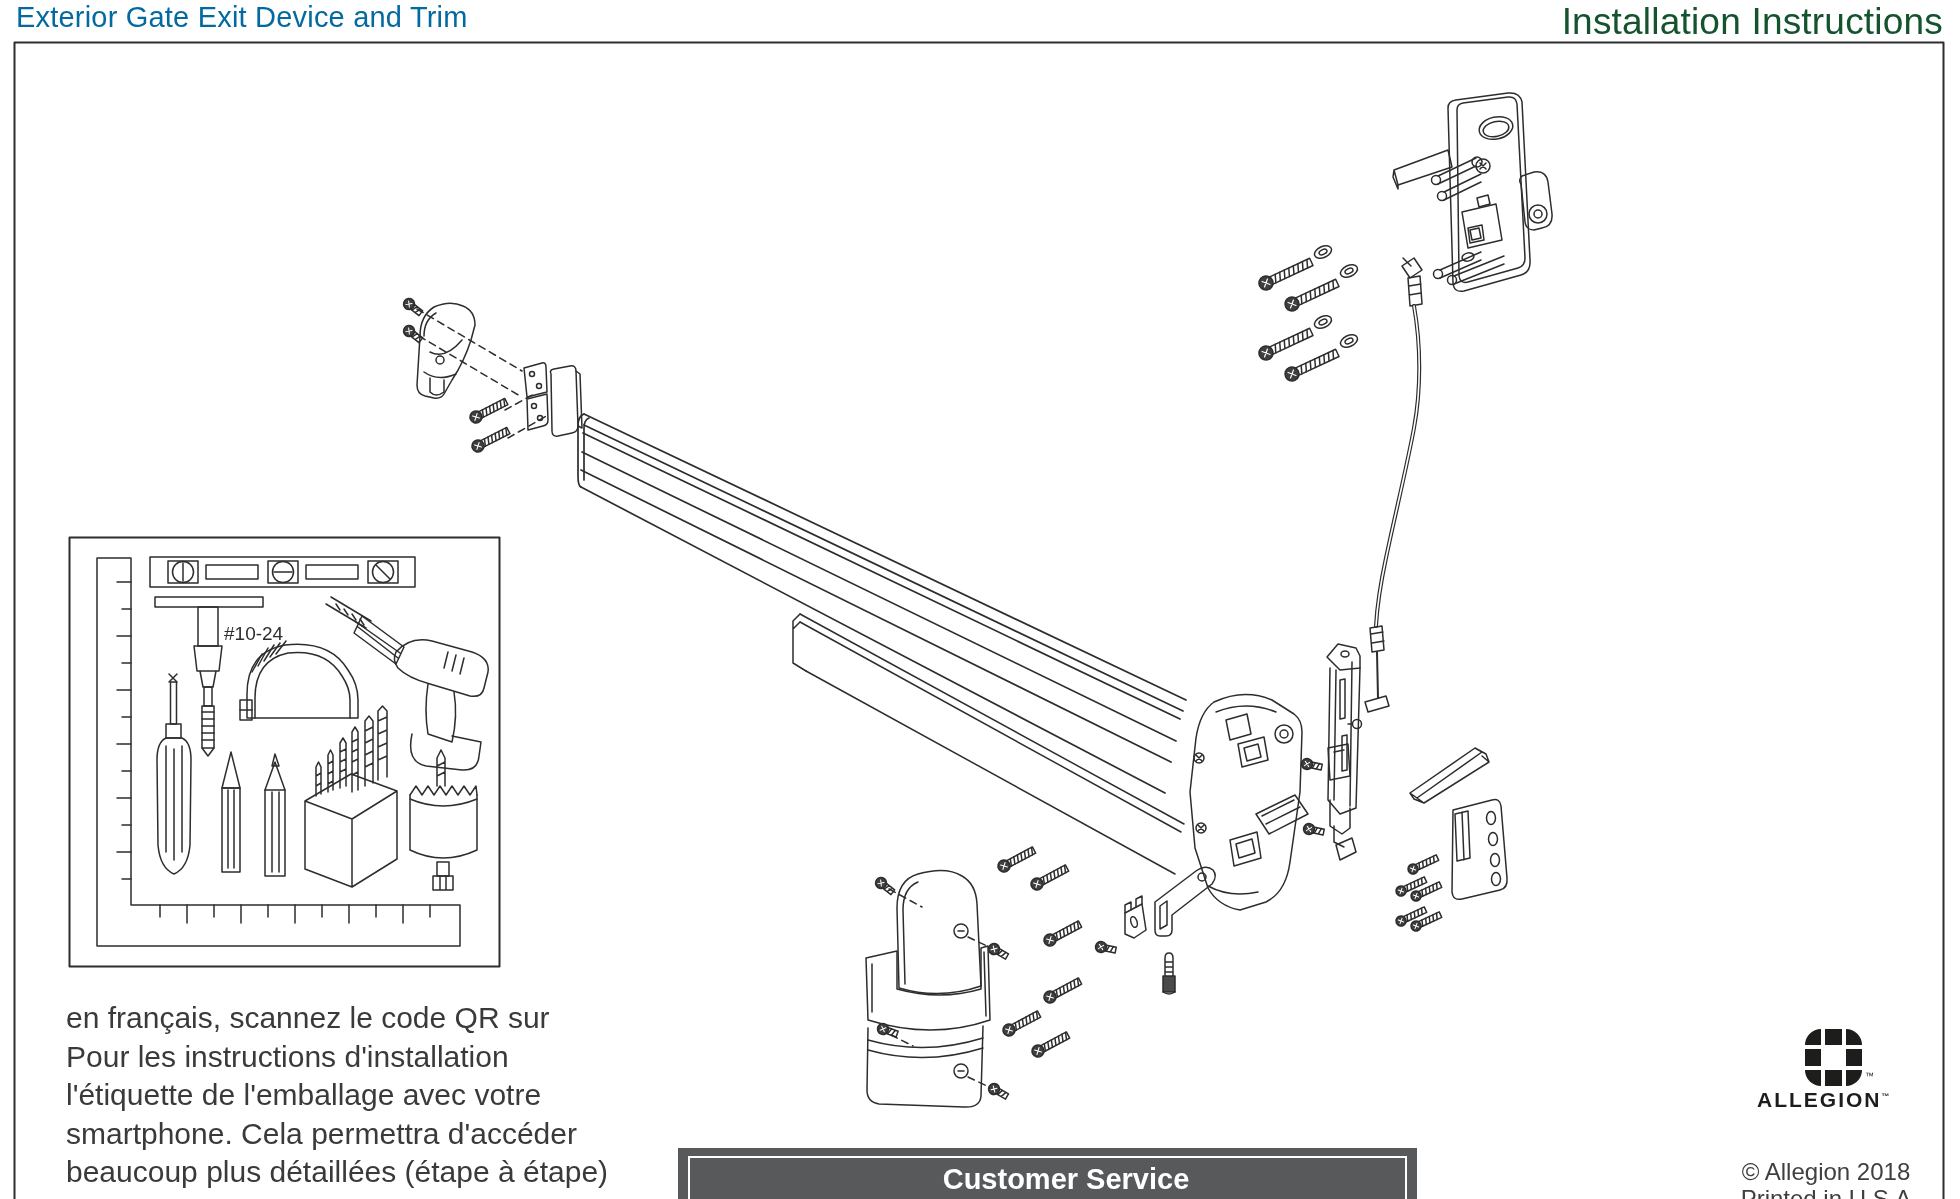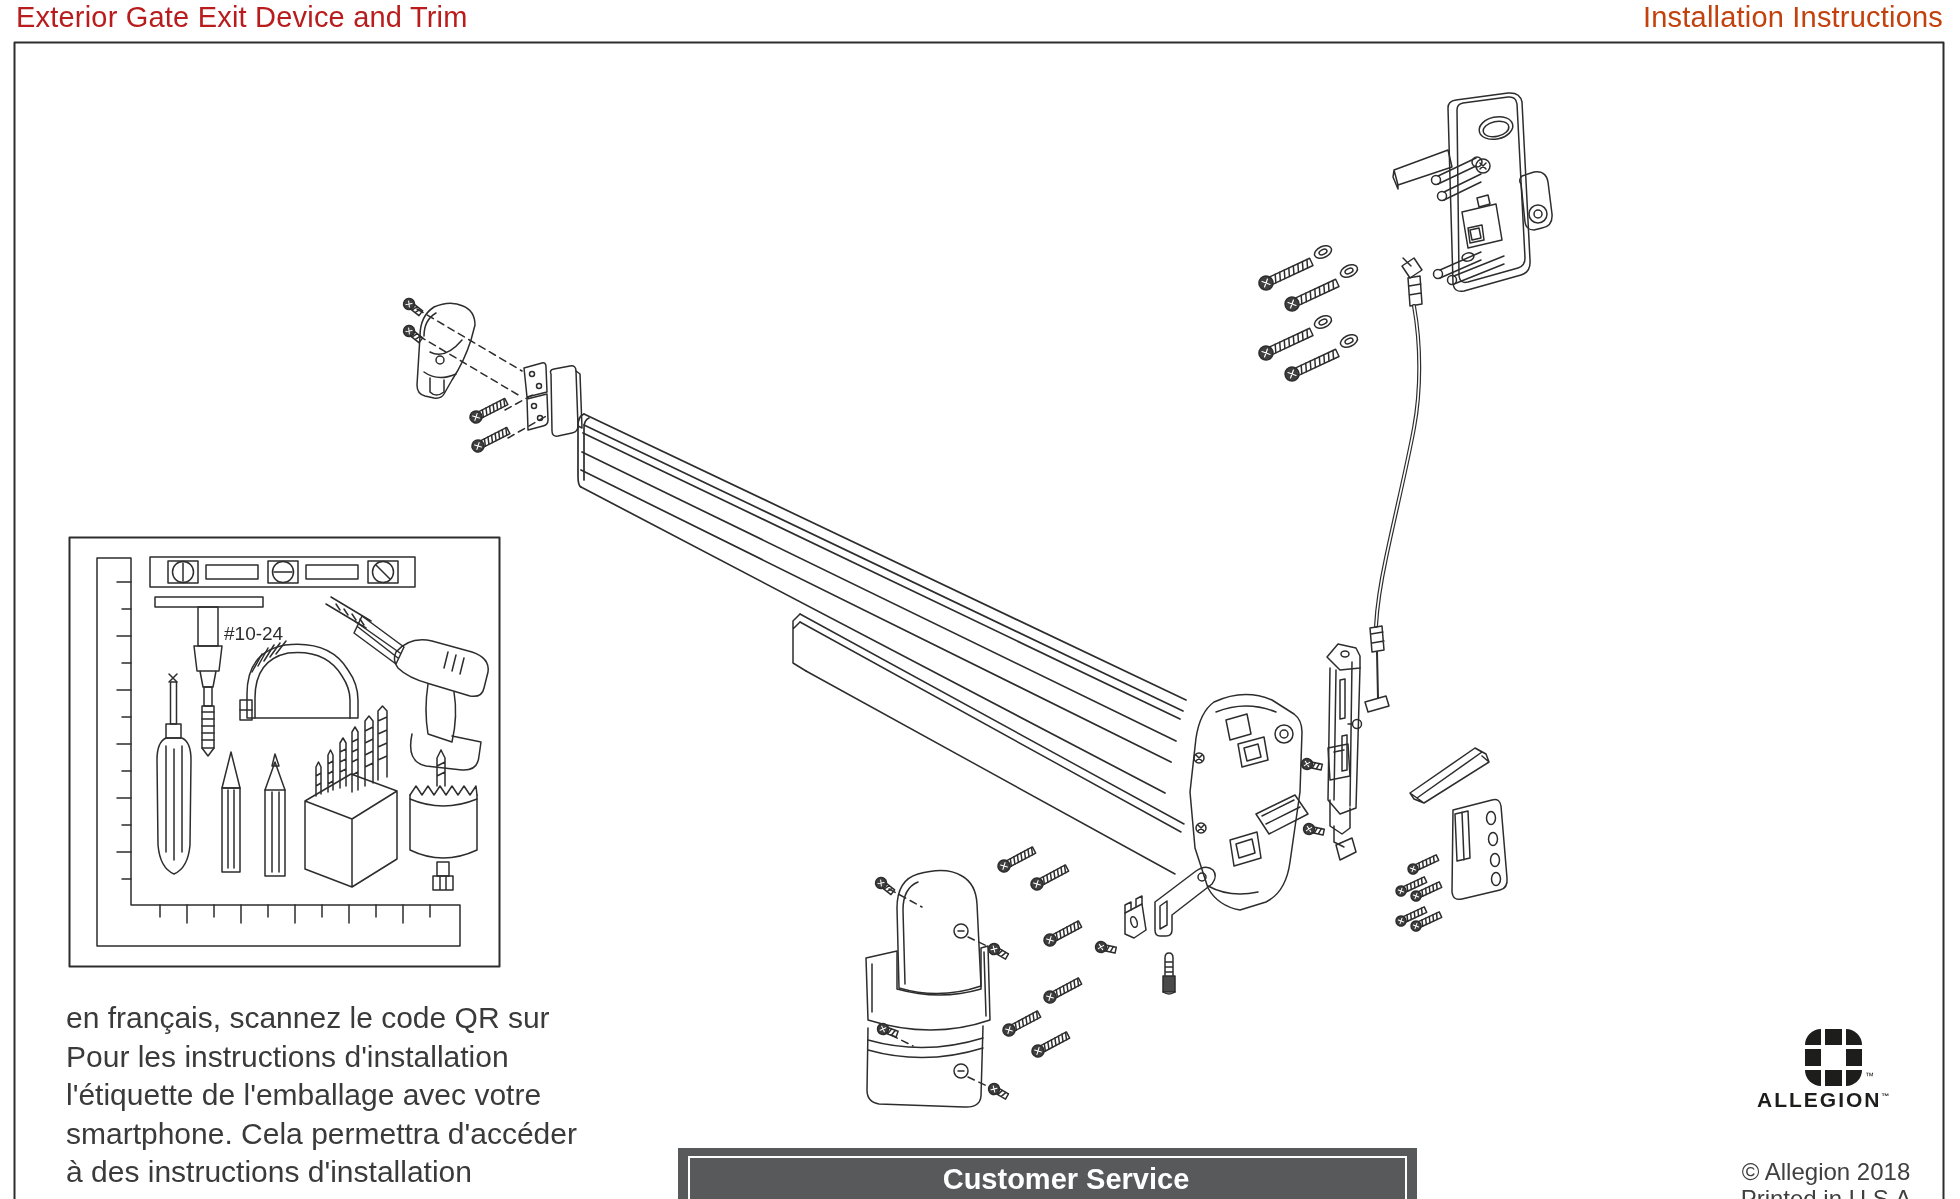--- a/index.html
+++ b/index.html
@@ -1,19 +1,19 @@
 <!DOCTYPE html>
 <html><head>
 <meta charset="utf-8">
 <style>
   html,body{margin:0;padding:0;background:#fff;}
   body{width:1960px;height:1199px;position:relative;overflow:hidden;
        font-family:"Liberation Sans",sans-serif;color:#232323;}
-  .hdr-left{position:absolute;left:16px;top:1px;font-size:29px;letter-spacing:.2px;color:#b91c1c;white-space:nowrap;}
-  .hdr-right{position:absolute;right:17px;top:1px;font-size:29px;letter-spacing:.2px;color:#c2410c;white-space:nowrap;}
+  .hdr-left{position:absolute;left:16px;top:1px;font-size:29px;letter-spacing:.2px;color:#0369a1;white-space:nowrap;}
+  .hdr-right{position:absolute;right:17px;top:1px;font-size:37px;letter-spacing:.2px;color:#14532d;white-space:nowrap;}
   svg.diagram{position:absolute;left:0;top:0;}
   .french{position:absolute;left:66px;top:999px;width:600px;font-size:30px;line-height:38.5px;color:#3a3a3a;}
   .cs-bar{position:absolute;left:678px;top:1148px;width:739px;height:51px;background:#58595b;}
   .cs-inner{position:absolute;left:10px;right:10px;top:8px;height:60px;border:2px solid #ffffff;}
   .cs-label{position:absolute;left:0;right:0;top:15px;text-align:center;font-size:29px;font-weight:bold;color:#ffffff;padding-left:37px;}
   .logo-mark{position:absolute;left:1805px;top:1029px;width:57px;height:57px;display:grid;
              grid-template-columns:repeat(3,1fr);grid-template-rows:repeat(3,1fr);gap:4px;}
   .logo-mark .t{background:#1d1d1b;}
   .logo-mark .t1{border-top-left-radius:16px;}
   .logo-mark .t3{border-top-right-radius:16px;}
@@ -323,21 +323,20 @@
       <path d="M1163,992 Q1169,996 1175,992"></path>
     </g>
   </g>
 </svg>
 
 <div class="french">
   <div>en français, scannez le code QR sur</div>
   <div>Pour les instructions d'installation</div>
   <div>l'étiquette de l'emballage avec votre</div>
   <div>smartphone. Cela permettra d'accéder</div>
-  <div>à des instructions d'installation</div>
   <div>beaucoup plus détaillées (étape à étape)</div>
 </div>
 
 <div class="cs-bar">
   <div class="cs-inner"></div>
   <div class="cs-label">Customer Service</div>
 </div>
 
 <div class="logo-mark">
   <div class="t t1"></div>

